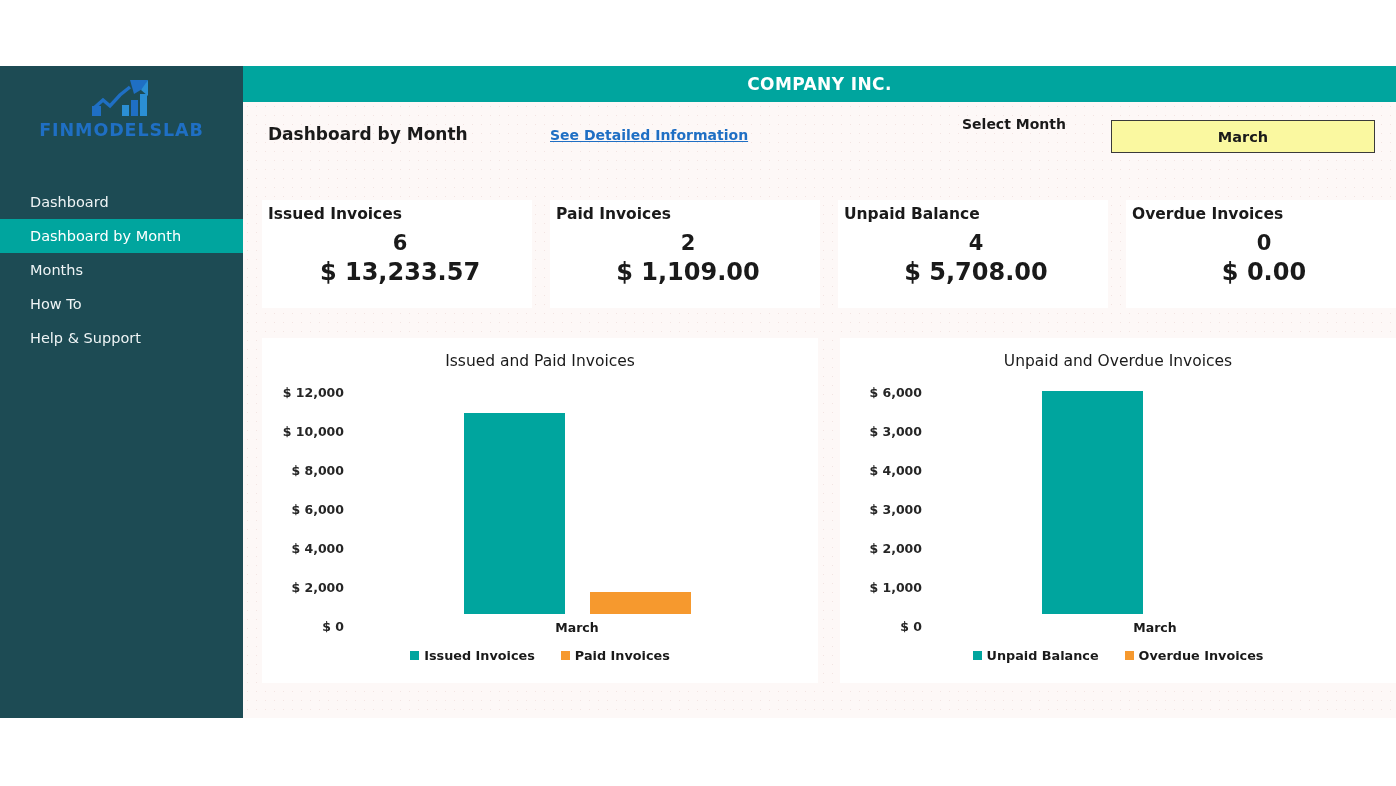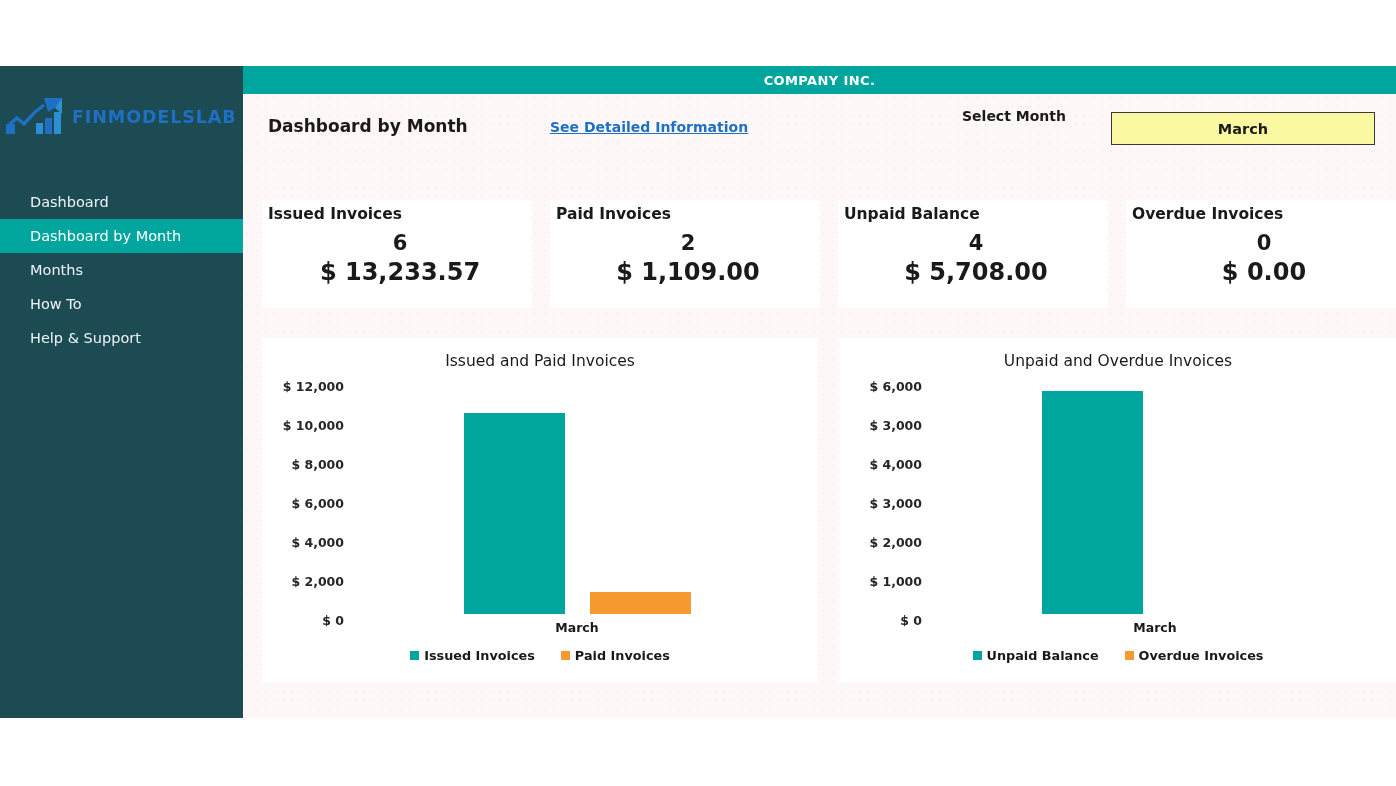--- a/index.html
+++ b/index.html
@@ -26,24 +26,24 @@
   #sidebar {
     width: 243px;
     height: 652px;
     background: #1d4b54;
     flex: 0 0 243px;
     position: relative;
   }
   .logo-wrap {
     height: 100px;
     display: flex;
-    flex-direction: row;
+    flex-direction: column;
     align-items: center;
     justify-content: flex-start;
-    padding-top: 0;
+    padding-top: 12px;
     box-sizing: border-box;
   }
   .logo-mark { width: 72px; height: 40px; display:block; }
   .logo-text {
     font-family: "DejaVu Sans", sans-serif;
     font-weight: bold;
     font-size: 17.5px;
     letter-spacing: 0.9px;
     color: #1f6fc4;
     margin-top: 2px;
@@ -69,24 +69,24 @@
   #main {
     flex: 1 1 auto;
     position: relative;
     background-color: #fdf8f7;
     background-image:
       radial-gradient(#f2e4e2 0.8px, transparent 0.9px);
     background-size: 9px 9px;
     height: 652px;
   }
   #titlebar {
-    height: 28px;
+    height: 36px;
     background: #00a59e;
     color: #ffffff;
-    font-size: 13px;
+    font-size: 17px;
     font-weight: bold;
     letter-spacing: 0.4px;
     display: flex;
     align-items: center;
     justify-content: center;
   }
 
   
   #toolbar {
     position: relative;
@@ -204,21 +204,21 @@
   .plot {
     position: absolute;
     left: 0;
     right: 0;
     top: 42px;
     height: 234px;
   }
   .y-axis {
     position: absolute;
     left: 0;
-    top: 6px;
+    top: 12px;
     width: 82px;
     height: 234px;
   }
   .y-tick {
     position: absolute;
     right: 0;
     transform: translateY(-50%);
     font-size: 12.5px;
     font-weight: bold;
     color: #262626;

